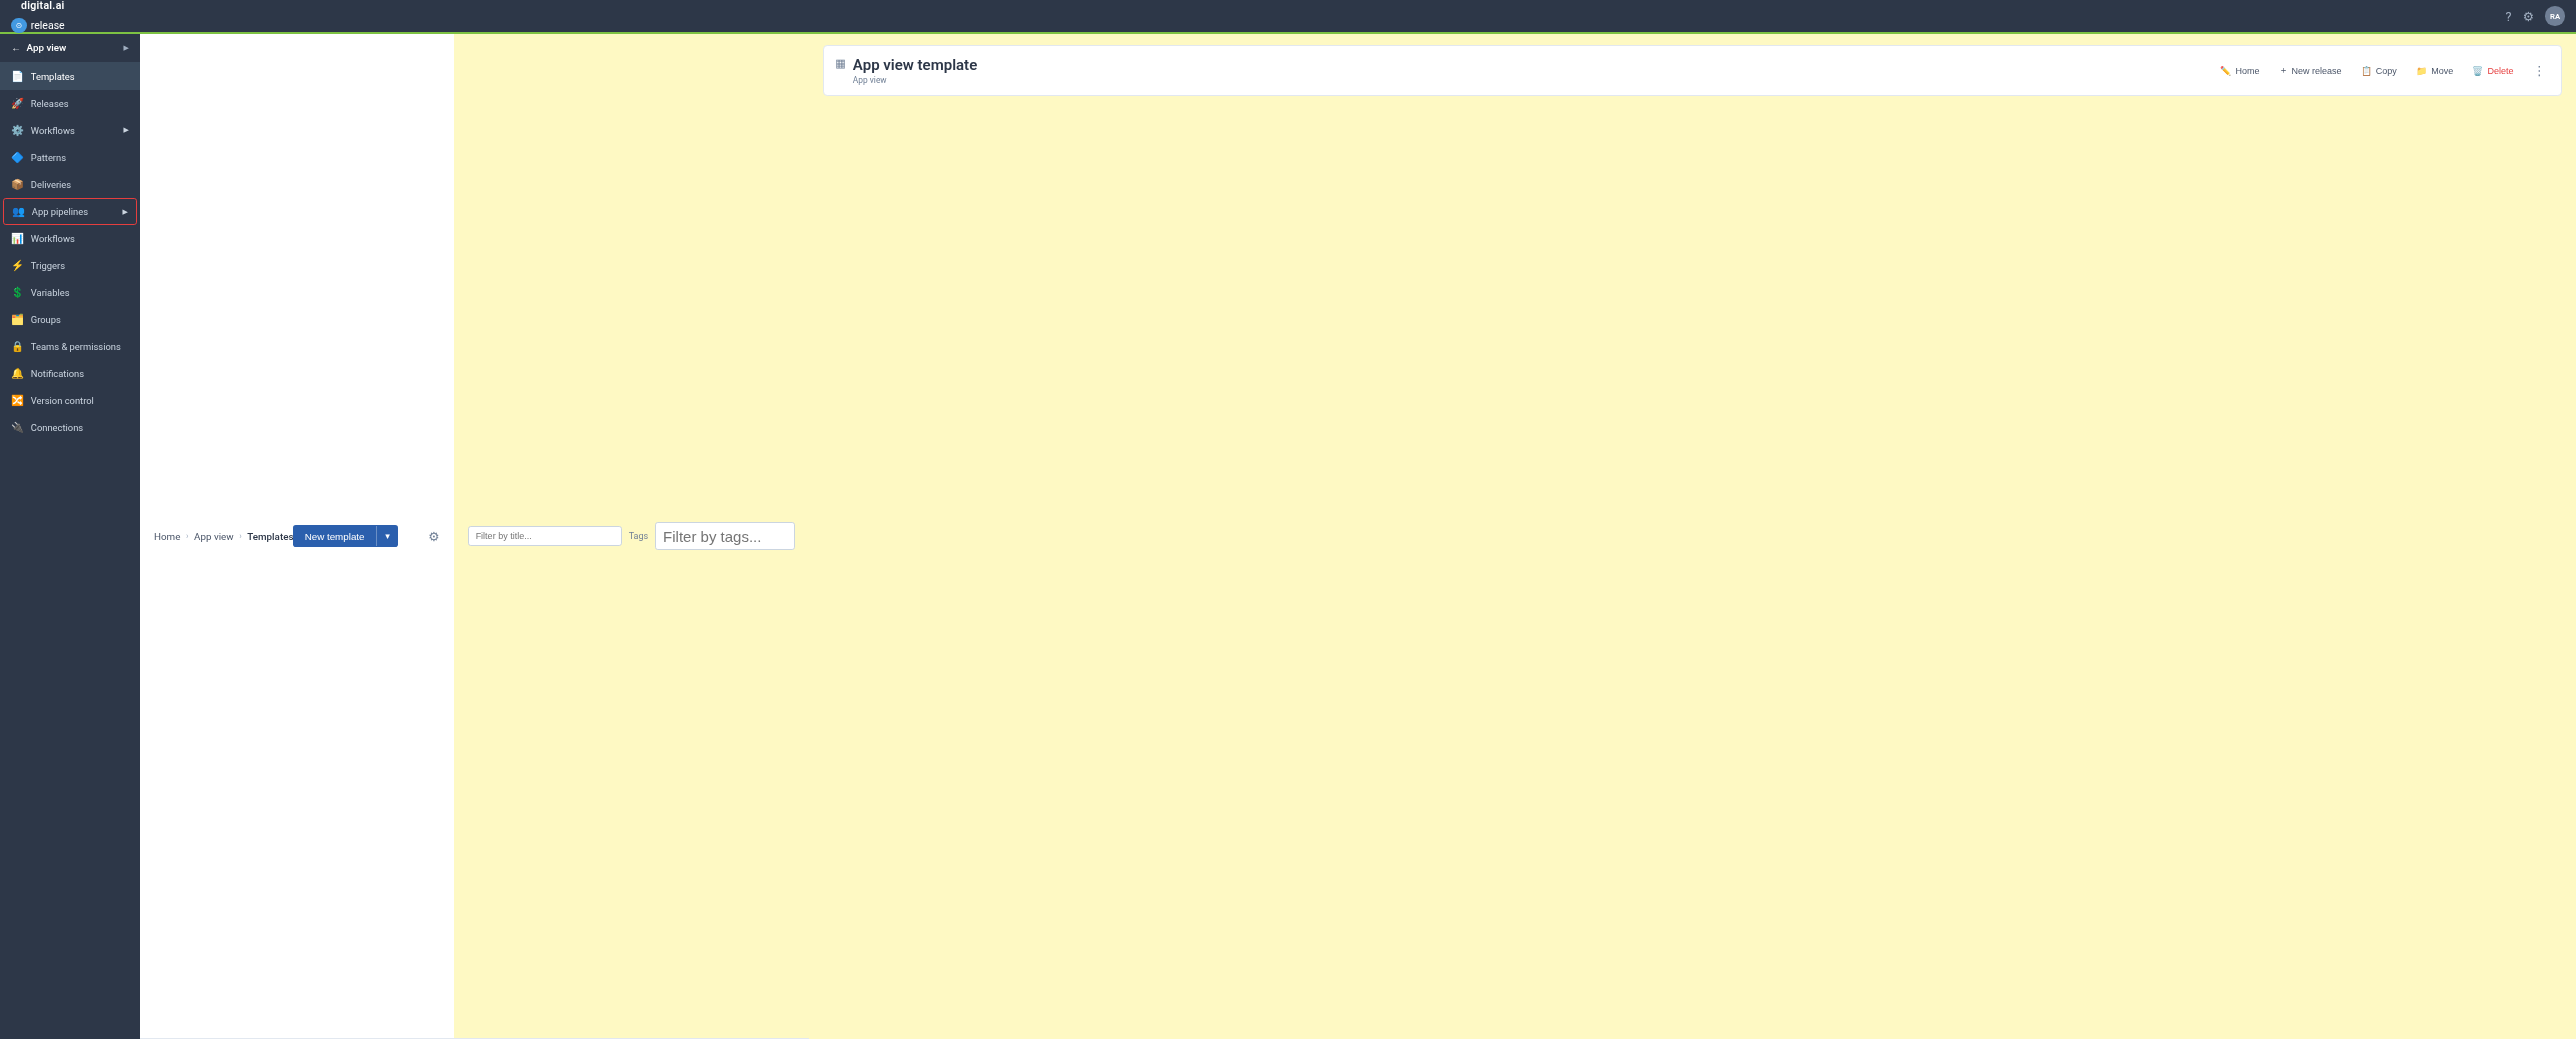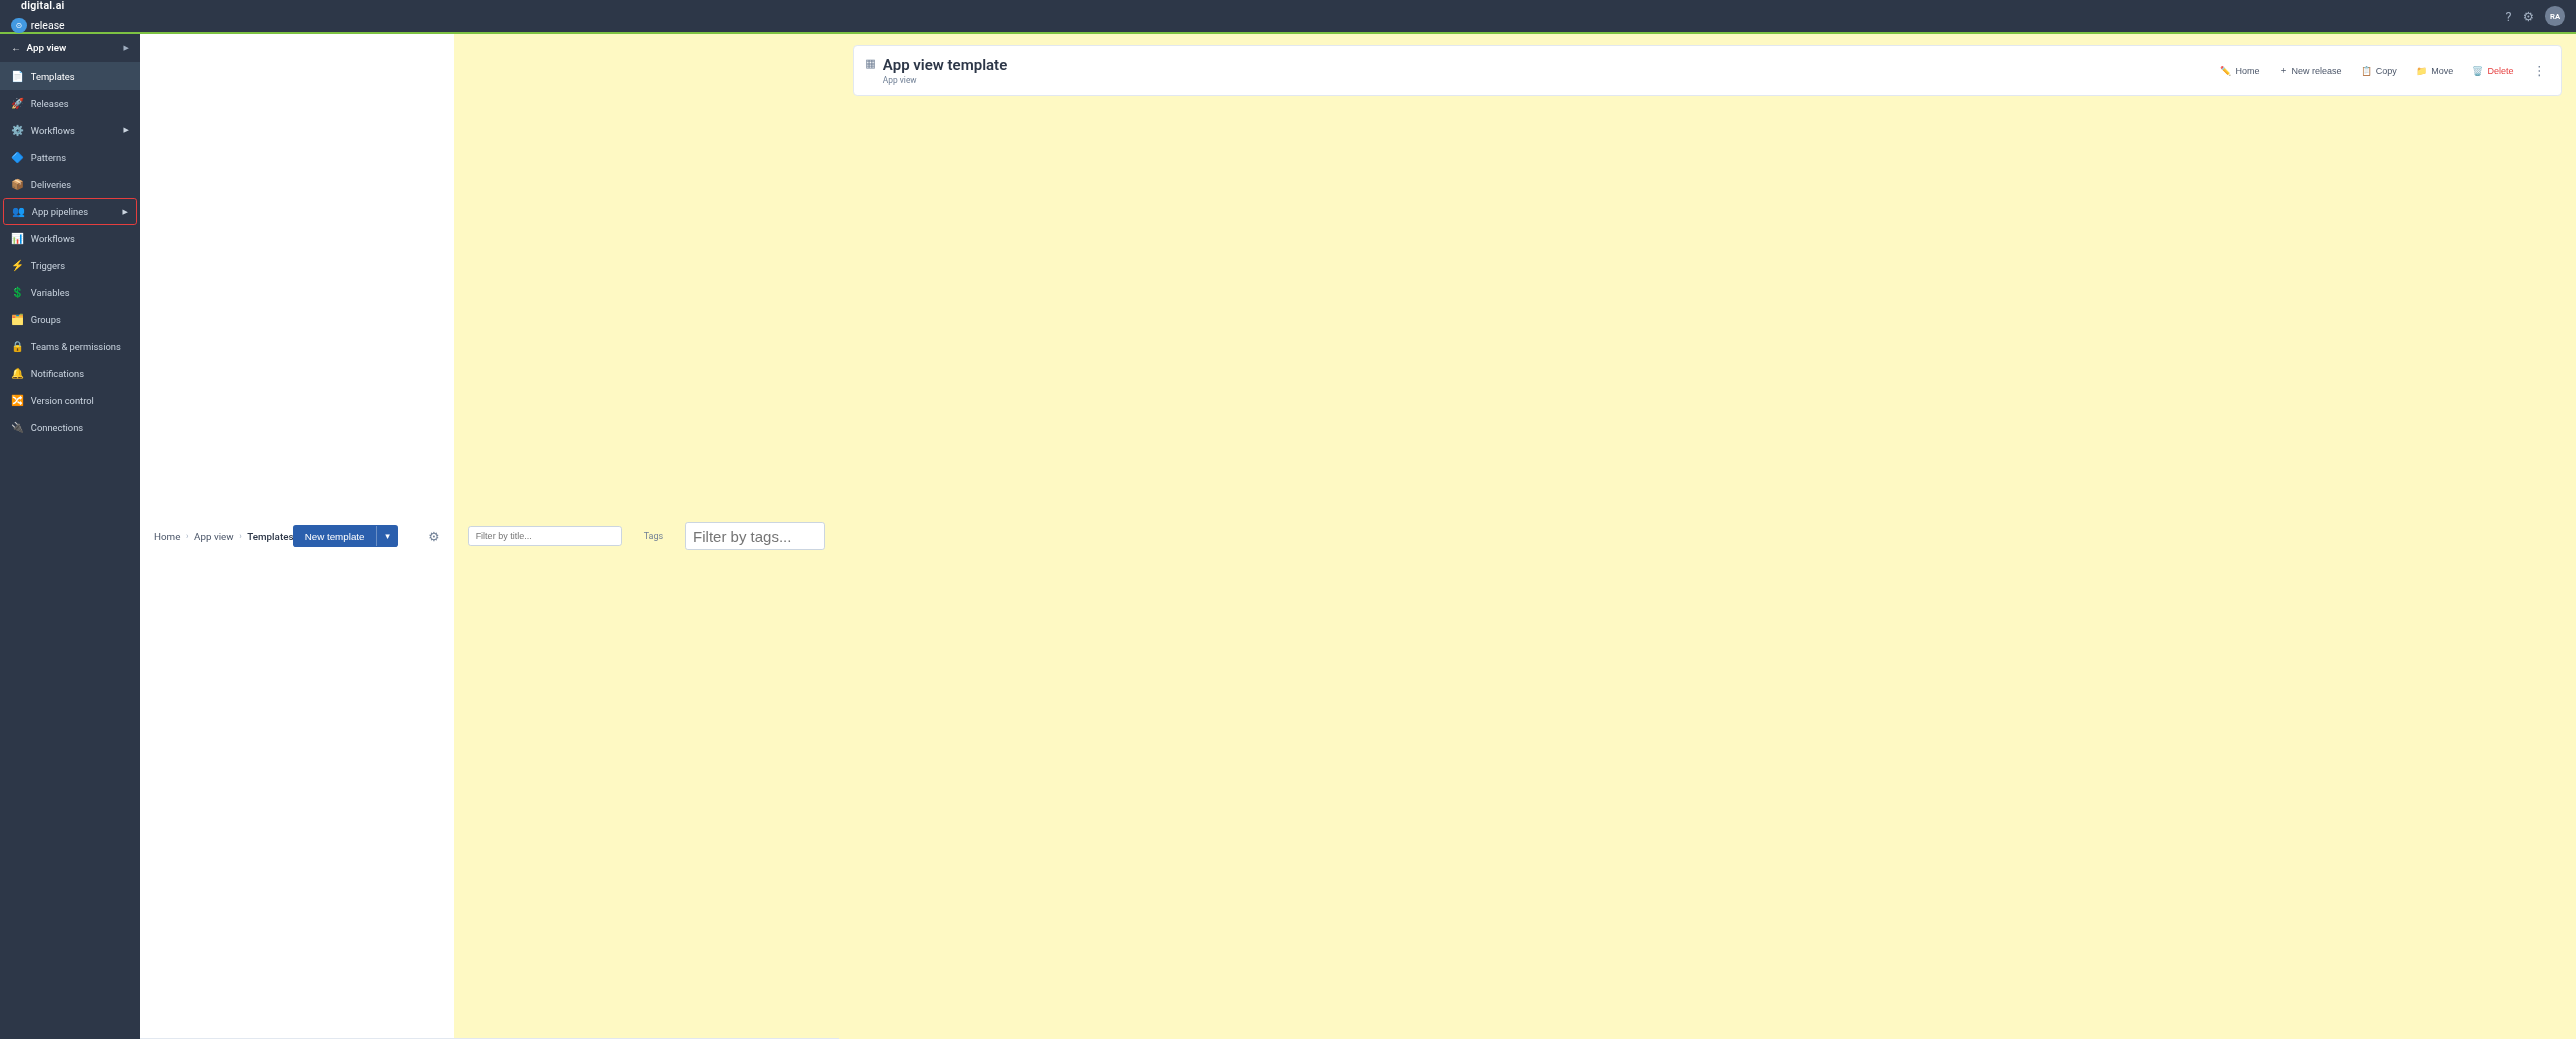--- a/index.html
+++ b/index.html
@@ -171,21 +171,21 @@
       margin-left: 7px;
       color: #718096;
       font-size: 12.6px;
       cursor: pointer;
     }
 
     
     .filter-bar {
       display: flex;
       align-items: center;
-      gap: 22px;
+      gap: 7px;
       padding: 8.4px 14px;
       border-bottom: 0.7px solid #e2e8f0;
     }
     .filter-input {
       border: 0.7px solid #cbd5e0;
       border-radius: 2.8px;
       padding: 4.2px 7px;
       font-size: 9px;
       color: #4a5568;
       width: 154px;

